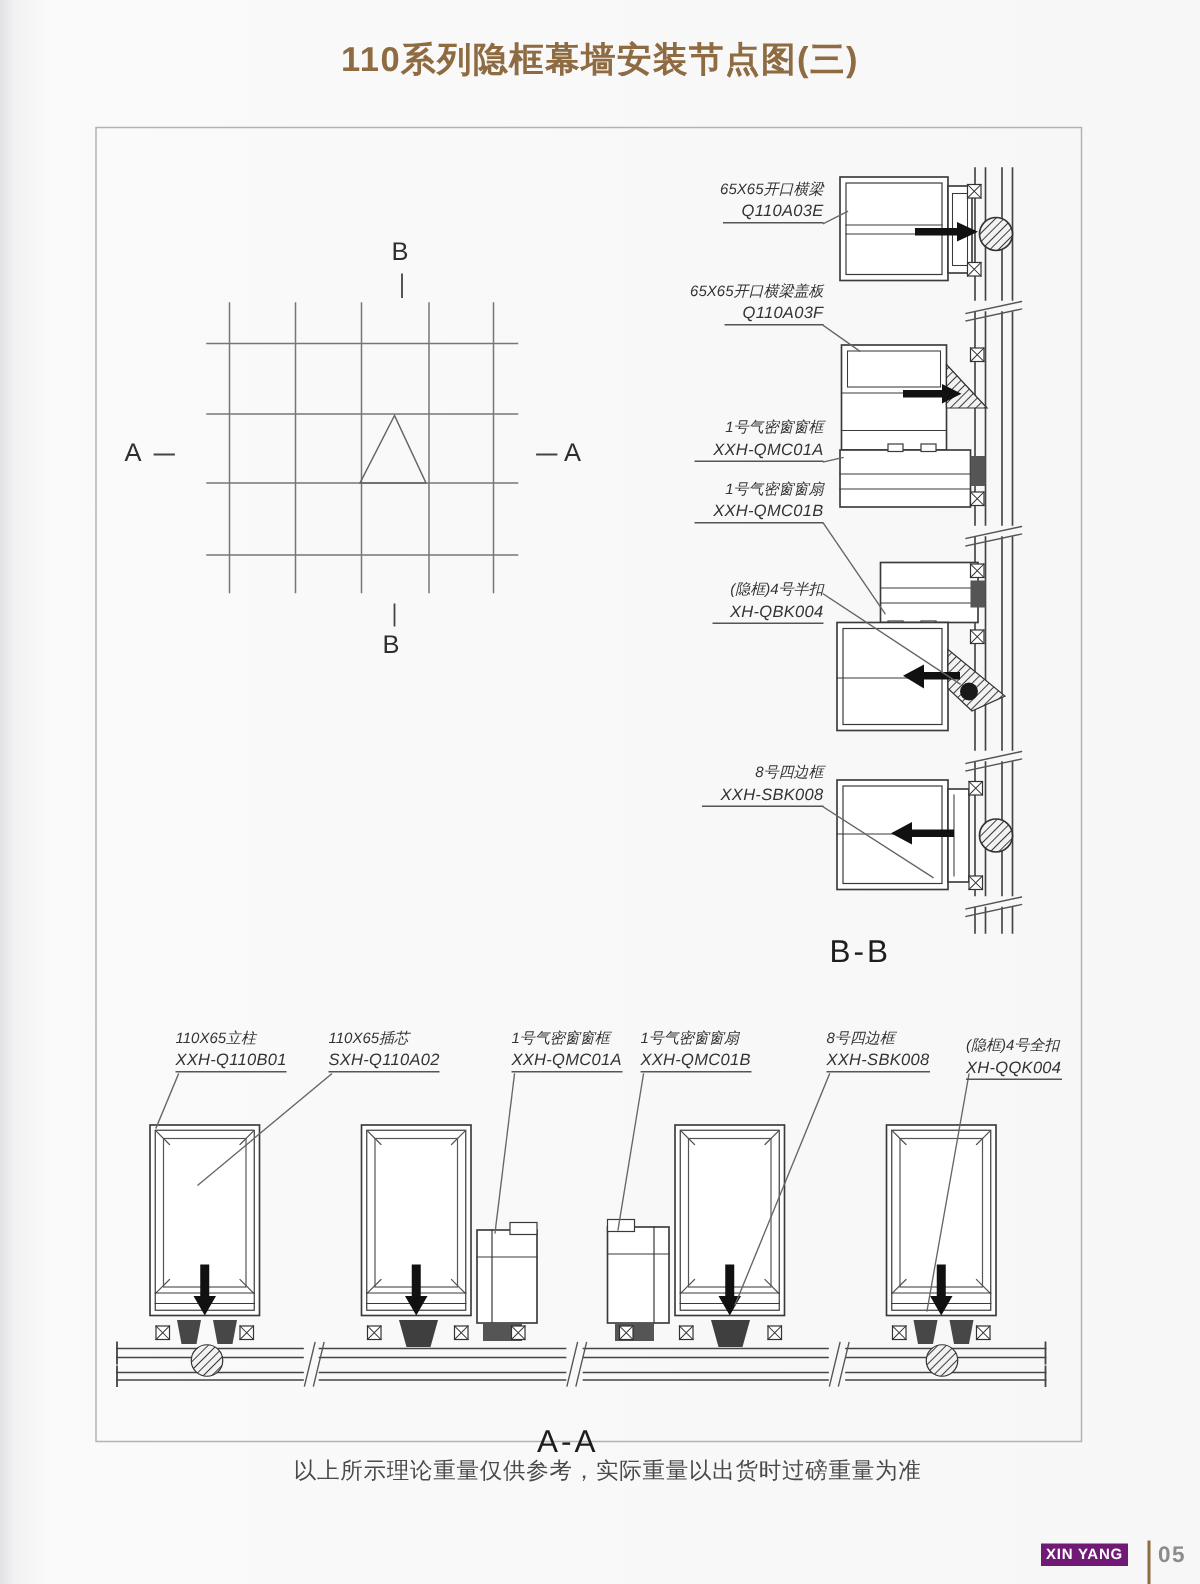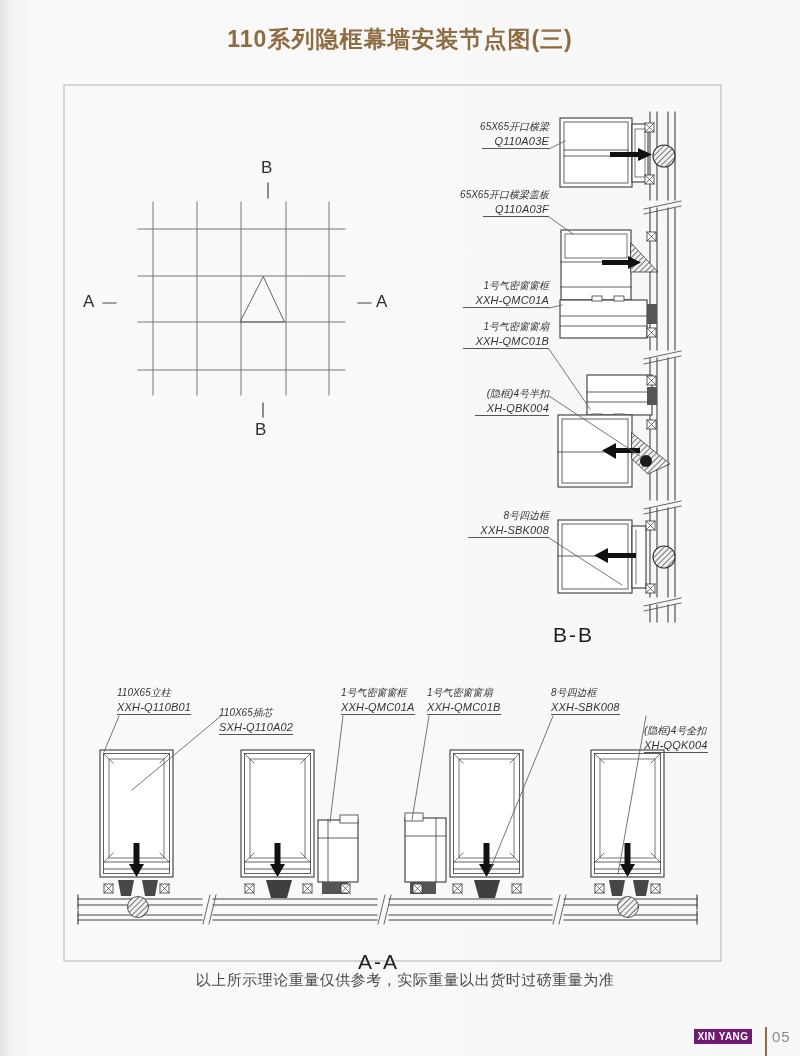--- a/index.html
+++ b/index.html
@@ -23,21 +23,21 @@
   .co.bb{text-align:right;width:94px;font-style:italic;}
   .co.bb .co-code{padding-left:12px;}
   .co.aa{text-align:left;font-style:italic;}
   .section-label{font-size:21px;color:#1d1d1d;letter-spacing:2px;font-weight:500;}
   .note{left:0;right:14px;top:971px;text-align:center;font-size:15px;color:#4a4a4a;letter-spacing:.5px;margin-left:24px;}
   .brand-badge{
     left:694px;top:1029px;width:58px;height:15px;background:#701a75;
     color:#fff;font-size:10px;font-weight:bold;text-align:center;line-height:15px;letter-spacing:.5px;
   }
   .footer-divider{left:765px;top:1027px;width:2px;height:29px;background:#8f6b42;}
-  .page-num{left:772px;top:1028px;font-size:15px;font-weight:400;color:#8c8c8c;letter-spacing:1px;}
+  .page-num{left:772px;top:1028px;font-size:15px;font-weight:700;color:#8c8c8c;letter-spacing:1px;}
 </style>
 </head>
 <body>
 
 <div class="abs title">110系列隐框幕墙安装节点图(三)</div>
 
 <svg class="abs canvas" width="800" height="1056" viewBox="0 0 800 1056" fill="none" stroke-linecap="square">
   <defs>
     <pattern id="ht" width="4" height="4" patternUnits="userSpaceOnUse" patternTransform="rotate(45)">
       <rect width="4" height="4" fill="#f2f2f2"></rect>
@@ -226,25 +226,25 @@
 <div class="abs marker" style="left:255px;top:420px;">B</div>
 
 <div class="abs co bb" style="left:455px;top:120px;"><span class="co-name">65X65开口横梁</span><span class="co-code">Q110A03E</span></div>
 <div class="abs co bb" style="left:455px;top:188px;"><span class="co-name">65X65开口横梁盖板</span><span class="co-code">Q110A03F</span></div>
 <div class="abs co bb" style="left:455px;top:279px;"><span class="co-name">1号气密窗窗框</span><span class="co-code">XXH-QMC01A</span></div>
 <div class="abs co bb" style="left:455px;top:320px;"><span class="co-name">1号气密窗窗扇</span><span class="co-code">XXH-QMC01B</span></div>
 <div class="abs co bb" style="left:455px;top:387px;"><span class="co-name">(隐框)4号半扣</span><span class="co-code">XH-QBK004</span></div>
 <div class="abs co bb" style="left:455px;top:509px;"><span class="co-name">8号四边框</span><span class="co-code">XXH-SBK008</span></div>
 
 <div class="abs co aa" style="left:117px;top:686px;width:76px;"><span class="co-name">110X65立柱</span><span class="co-code">XXH-Q110B01</span></div>
-<div class="abs co aa" style="left:219px;top:686px;width:70px;margin-top:20px;"><span class="co-name">110X65插芯</span><span class="co-code">SXH-Q110A02</span></div>
+<div class="abs co aa" style="left:219px;top:686px;width:70px;"><span class="co-name">110X65插芯</span><span class="co-code">SXH-Q110A02</span></div>
 <div class="abs co aa" style="left:341px;top:686px;width:68px;"><span class="co-name">1号气密窗窗框</span><span class="co-code">XXH-QMC01A</span></div>
 <div class="abs co aa" style="left:427px;top:686px;width:68px;"><span class="co-name">1号气密窗窗扇</span><span class="co-code">XXH-QMC01B</span></div>
 <div class="abs co aa" style="left:551px;top:686px;width:60px;"><span class="co-name">8号四边框</span><span class="co-code">XXH-SBK008</span></div>
-<div class="abs co aa" style="left:644px;top:724px;width:62px;"><span class="co-name">(隐框)4号全扣</span><span class="co-code">XH-QQK004</span></div>
+<div class="abs co aa" style="left:644px;top:691px;width:62px;"><span class="co-name">(隐框)4号全扣</span><span class="co-code">XH-QQK004</span></div>
 
 <div class="abs section-label" style="left:553px;top:623px;">B-B</div>
 <div class="abs section-label" style="left:358px;top:950px;">A-A</div>
 
 <div class="abs note">以上所示理论重量仅供参考，实际重量以出货时过磅重量为准</div>
 
 <div class="abs brand-badge">XIN YANG</div>
 <div class="abs footer-divider"></div>
 <div class="abs page-num">05</div>
 

